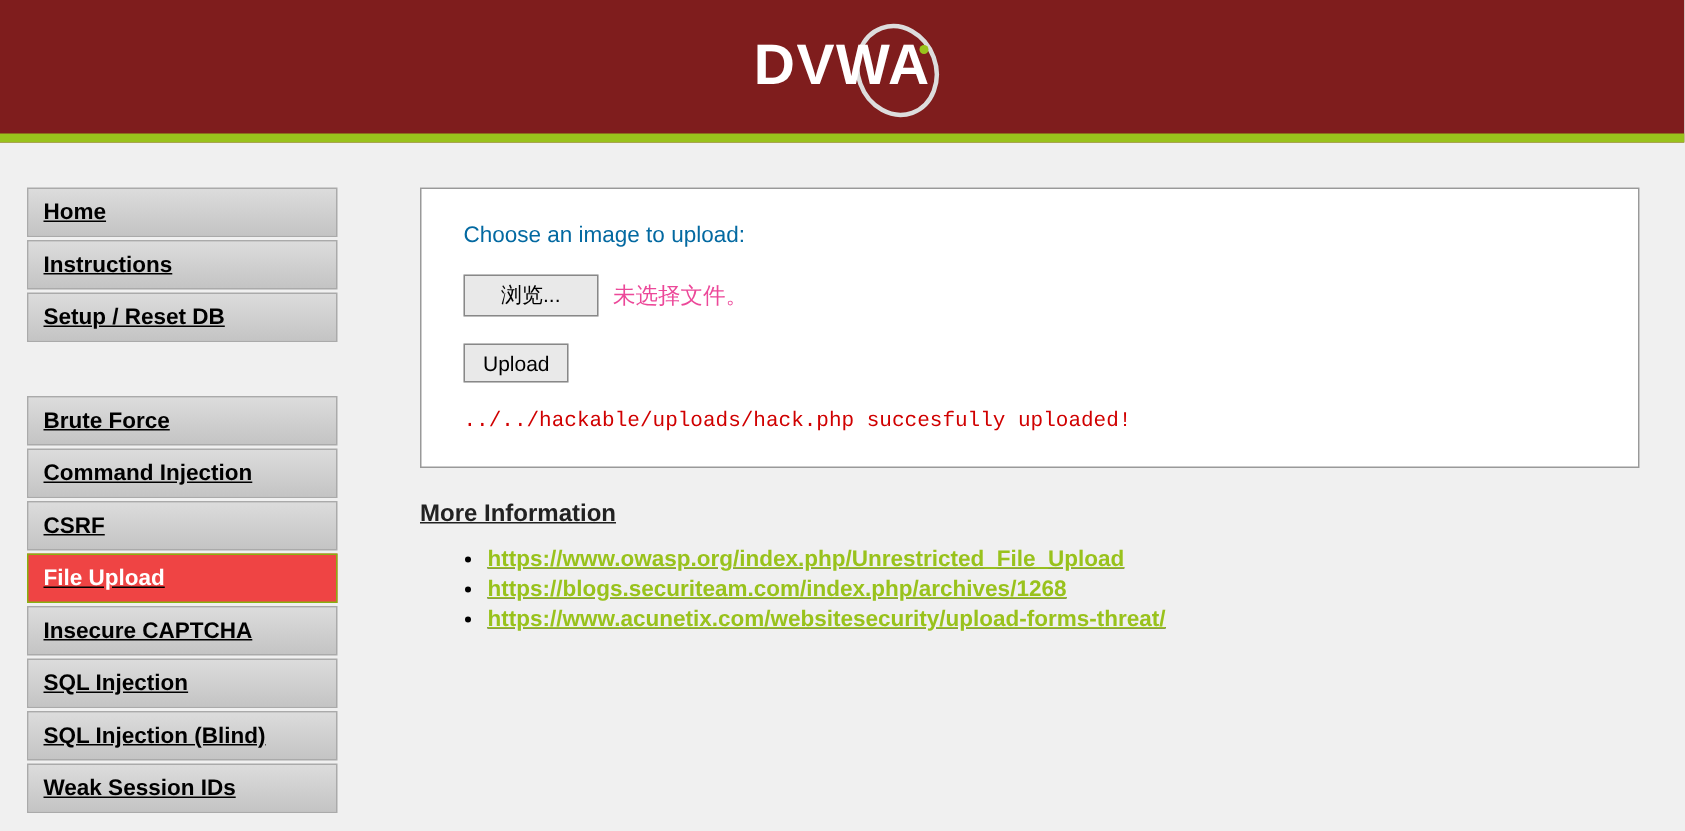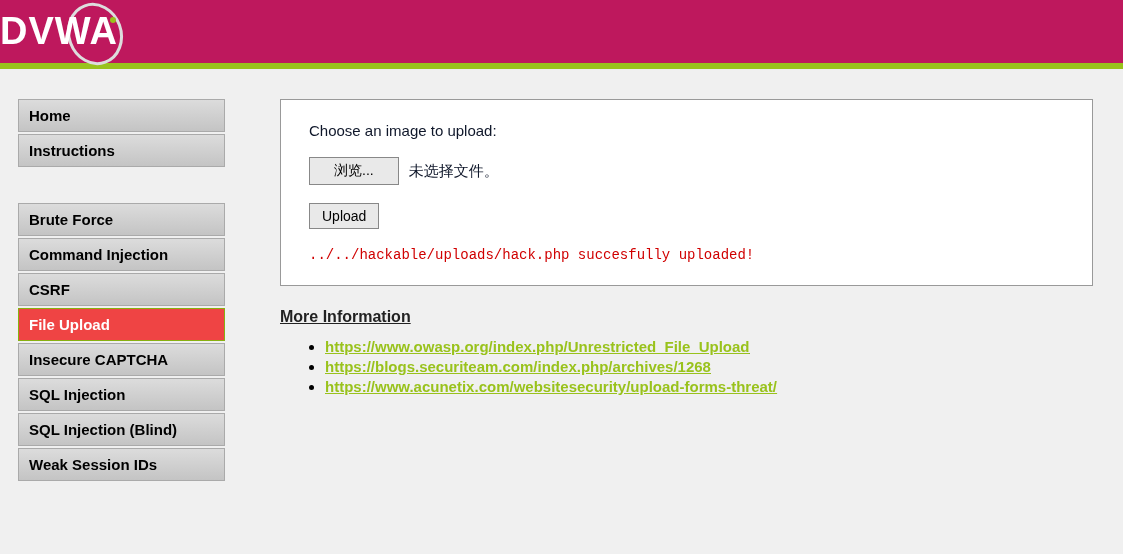--- a/index.html
+++ b/index.html
@@ -4,25 +4,25 @@
 <style>
   * { box-sizing: border-box; margin: 0; padding: 0; }
   body {
     font-family: Arial, Helvetica, sans-serif;
     background: #f0f0f0;
     width: 1123px;
     height: 554px;
     overflow: hidden;
   }
   .header {
-    background: #be185d;
-    height: 69px;
+    background: #7f1d1d;
+    height: 95px;
     display: flex;
     align-items: center;
-    justify-content: flex-start;
+    justify-content: center;
     border-bottom: 6px solid #99c21c;
   }
   .logo {
     display: flex;
     align-items: center;
     position: relative;
   }
   .logo-text {
     color: #fff;
     font-weight: bold;
@@ -42,20 +42,21 @@
   .container {
     display: flex;
     padding-top: 30px;
   }
   .sidebar {
     width: 225px;
     padding-left: 18px;
   }
   .menu-group {
     margin-bottom: 36px;
+    text-decoration: underline;
   }
   .menu-item {
     background: linear-gradient(to bottom, #dcdcdc, #c4c4c4);
     border: 1px solid #aaa;
     padding: 7px 10px;
     font-size: 15px;
     font-weight: bold;
     color: #000;
     cursor: pointer;
     margin-bottom: 2px;
@@ -76,40 +77,40 @@
     margin-bottom: 18px;
   }
   .upload-box {
     border: 1px solid #999;
     background: #fff;
     padding: 22px 28px 22px 28px;
     margin-bottom: 22px;
   }
   .upload-label {
     font-size: 15px;
-    color: #0f172a;
+    color: #0369a1;
     margin-bottom: 18px;
   }
   .file-row {
     display: flex;
     align-items: center;
     gap: 10px;
     margin-bottom: 18px;
   }
   .browse-btn {
     background: #e9e9e9;
     border: 1px solid #888;
     padding: 4px 24px;
     font-size: 14px;
     cursor: pointer;
     font-family: inherit;
   }
   .file-status {
     font-size: 15px;
-    color: #0f172a;
+    color: #ec4899;
   }
   .upload-btn {
     background: #e9e9e9;
     border: 1px solid #888;
     padding: 4px 12px;
     font-size: 14px;
     cursor: pointer;
     font-family: inherit;
     margin-bottom: 18px;
   }
@@ -151,20 +152,21 @@
     </svg>
     <span class="logo-text">DVWA</span>
   </div>
 </div>
 
 <div class="container">
   <div class="sidebar">
     <div class="menu-group" id="menu-group-1">
         <div class="menu-item">Home</div>
         <div class="menu-item">Instructions</div>
+        <div class="menu-item">Setup / Reset DB</div>
       </div>
     <div class="menu-group" id="menu-group-2">
         <div class="menu-item">Brute Force</div>
         <div class="menu-item">Command Injection</div>
         <div class="menu-item">CSRF</div>
         <div class="menu-item active">File Upload</div>
         <div class="menu-item">Insecure CAPTCHA</div>
         <div class="menu-item">SQL Injection</div>
         <div class="menu-item">SQL Injection (Blind)</div>
         <div class="menu-item">Weak Session IDs</div>

